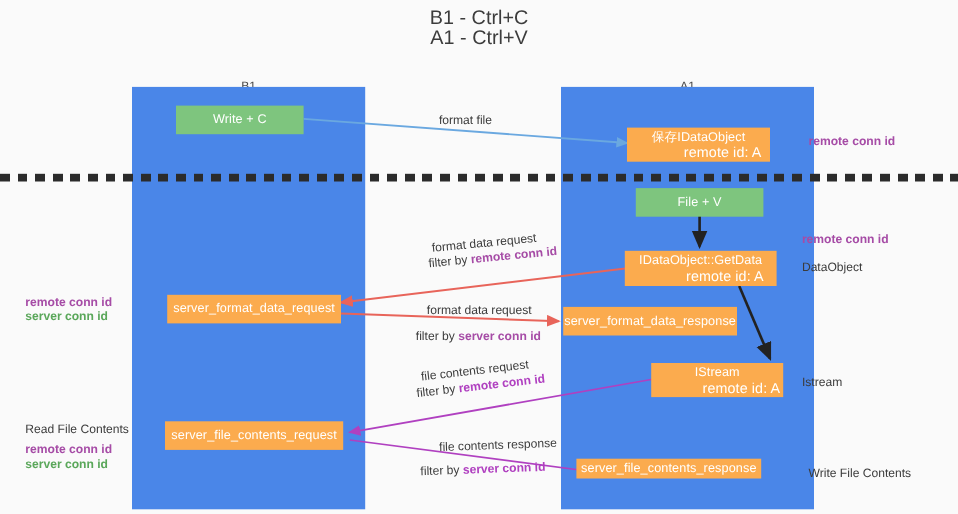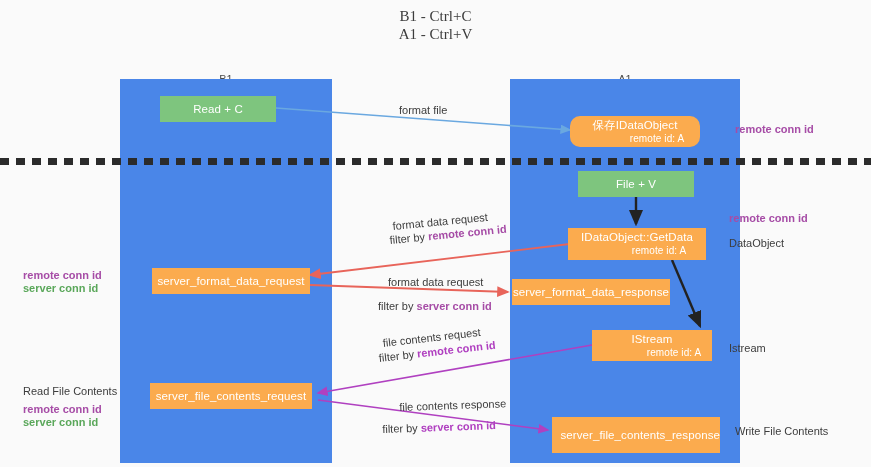--- a/index.html
+++ b/index.html
@@ -12,25 +12,24 @@
     overflow: hidden;
     font-family: "Liberation Sans", "DejaVu Sans", sans-serif;
     color: #3c3c3c;
   }
   .canvas { position: absolute; inset: 0; }
 
   
   .title {
     position: absolute; left: 0; right: 0; top: 7px;
     text-align: center;
-    font-size: 15px;
+    font-size: 18px;
     line-height: 18px;
     color: #3c3c3c;
     white-space: pre;
-    font-family: Liberation Serif, serif;
   }
 
   
   .col-head {
     position: absolute;
     text-align: center;
     font-size: 11px;
     line-height: 13px;
     color: #4a4a4a;
     white-space: pre;
@@ -70,21 +69,21 @@
     justify-content: center;
     text-align: center;
     color: #ffffff;
     font-size: 11.5px;
     line-height: 14px;
     white-space: pre;
     letter-spacing: 0.1px;
   }
   .node.green { background: #7ec57e; }
   .node.orange { background: #fbab4e; }
-  .node .sub { font-size: 10px; line-height: 14px; margin-left: 44px; }
+  .node .sub { font-size: 13px; line-height: 14px; margin-left: 44px; }
 
   
   .ann {
     position: absolute;
     font-size: 11px;
     line-height: 14px;
     white-space: pre;
   }
   .ann.purple { color: #a64ca6; font-weight: bold; }
   .ann.green  { color: #5aa75a; font-weight: bold; }
@@ -155,24 +154,24 @@
     <line x1="310" y1="285" x2="508" y2="292" stroke="#e8645a" stroke-width="1.8" marker-end="url(#ah-red)"></line>
 
     <line x1="592" y1="345" x2="318" y2="393" stroke="#b040c0" stroke-width="1.6" marker-end="url(#ah-violet)"></line>
 
     <line x1="318" y1="400" x2="548" y2="430" stroke="#b040c0" stroke-width="1.6" marker-end="url(#ah-violet)"></line>
   </svg>
 
   <div class="divider"></div>
 
   <div class="node green" style="left:160px; top:96px; width:116px; height:26px;">
-    <span>Read + C</span>
-  </div>
-
-  <div class="node orange" style="left:570px; top:116px; width:130px; height:31px;border-radius:10px;">
+    <span>Write + C</span>
+  </div>
+
+  <div class="node orange" style="left:570px; top:116px; width:130px; height:31px;">
     <span>保存IDataObject</span>
     <span class="sub">remote id: A</span>
   </div>
 
   <div class="node green" style="left:578px; top:171px; width:116px; height:26px;">
     <span>File + V</span>
   </div>
 
   <div class="node orange" style="left:568px; top:228px; width:138px; height:32px;">
     <span>IDataObject::GetData</span>
@@ -189,21 +188,21 @@
 
   <div class="node orange" style="left:592px; top:330px; width:120px; height:31px;">
     <span>IStream</span>
     <span class="sub">remote id: A</span>
   </div>
 
   <div class="node orange" style="left:150px; top:383px; width:162px; height:26px;">
     <span>server_file_contents_request</span>
   </div>
 
-  <div class="node orange" style="left:552px; top:417px; width:168px; height:36px;align-items:flex-end;">
+  <div class="node orange" style="left:524px; top:417px; width:168px; height:18px;">
     <span>server_file_contents_response</span>
   </div>
 
   <div class="elabel" style="left:399px; top:103px;">format file</div>
 
   <div class="elabel" style="left:392px; top:219px; transform: rotate(-5.5deg);">format data request</div>
 
   <div class="elabel" style="left:389px; top:233px; transform: rotate(-5.5deg);"><span>filter by </span><span class="hl-purple">remote conn id</span></div>
 
   <div class="elabel" style="left:388px; top:275px;">format data request</div>

